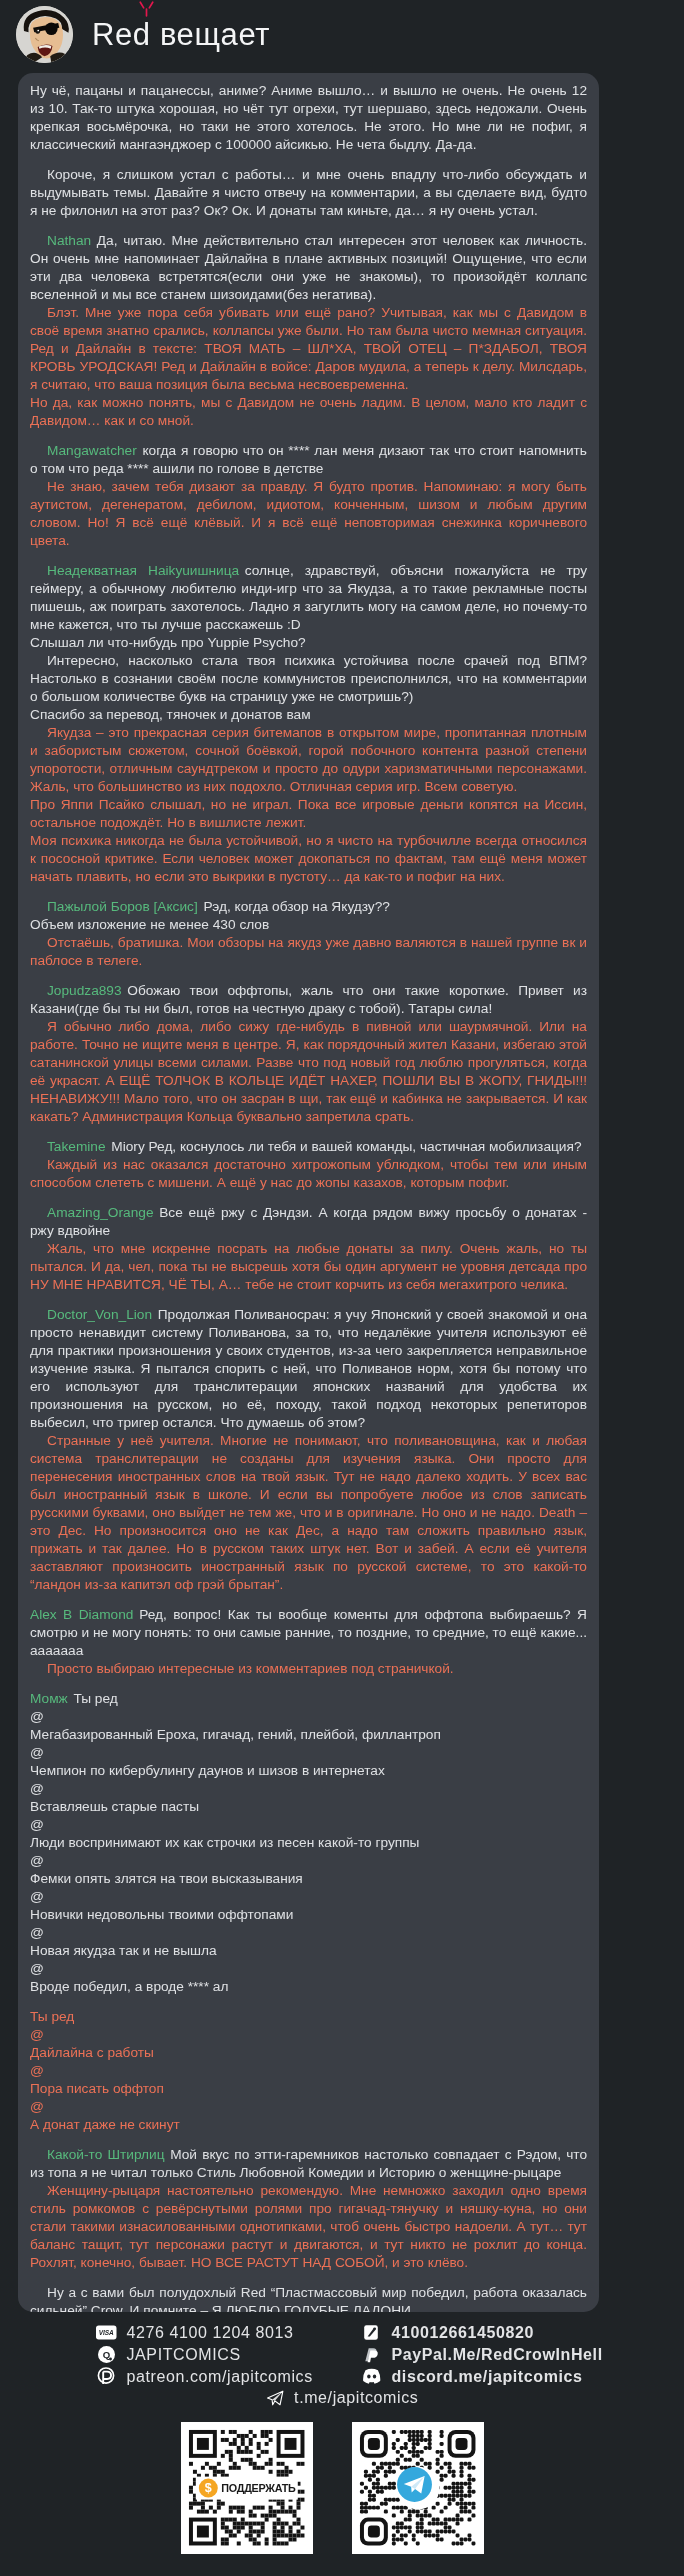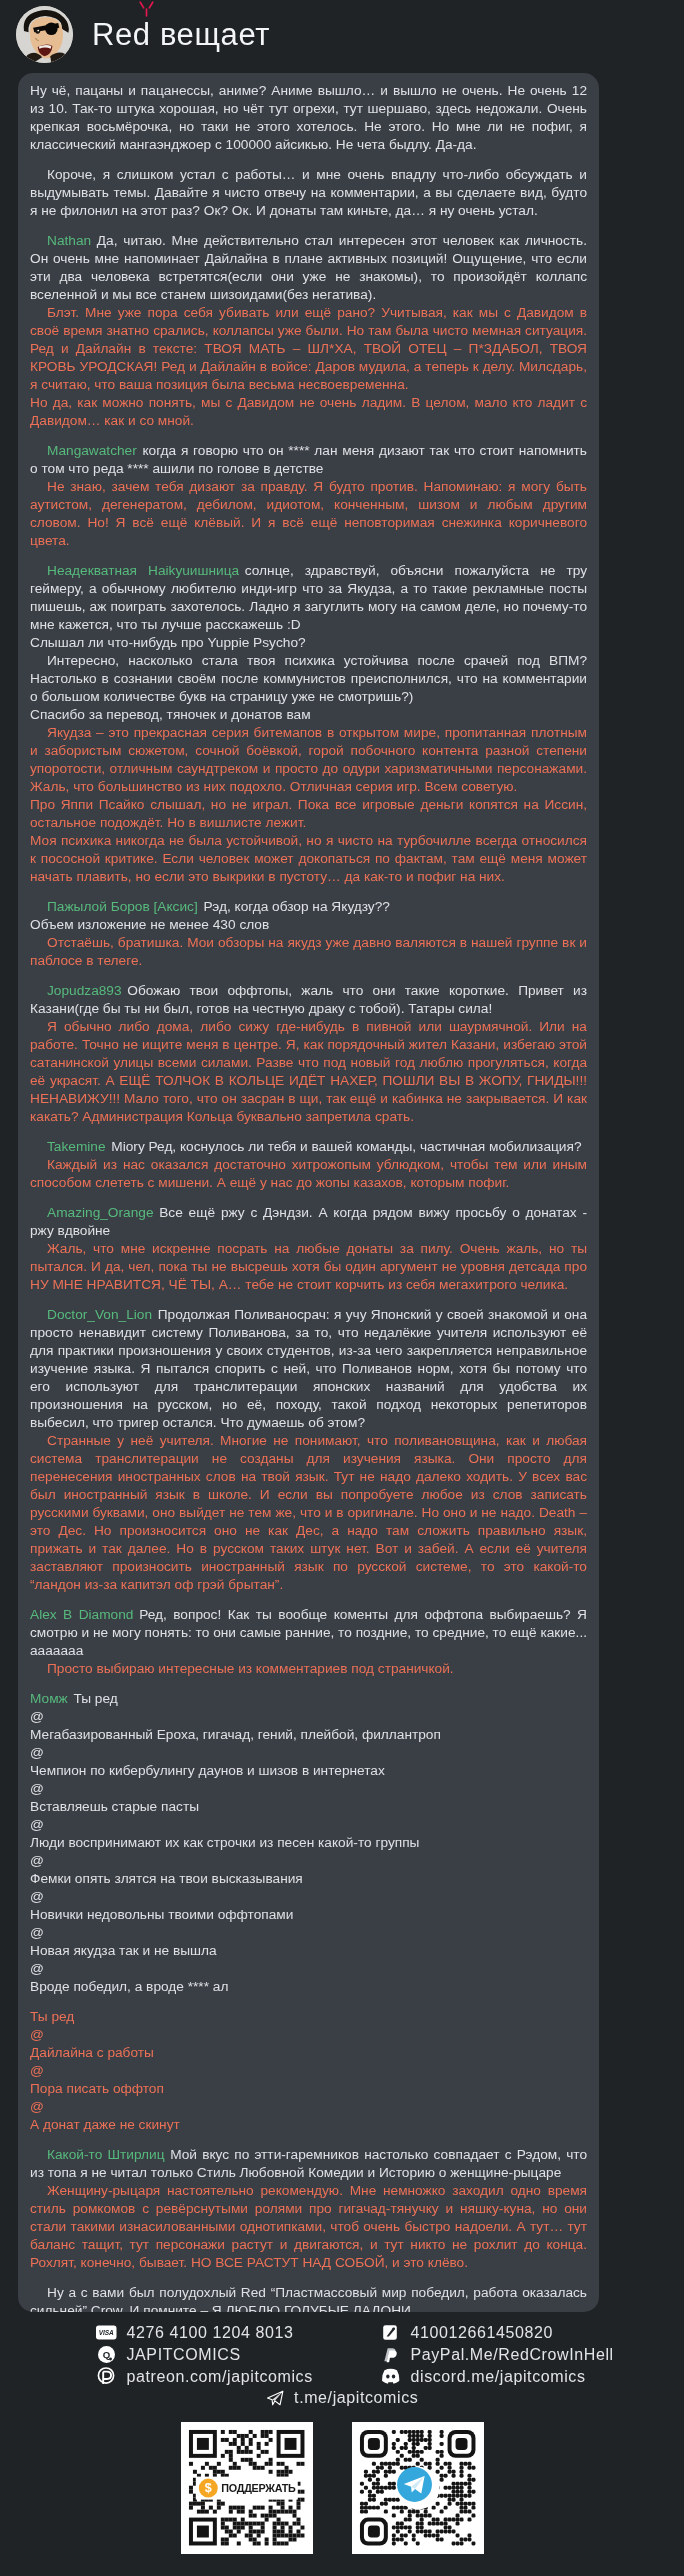--- a/index.html
+++ b/index.html
@@ -23,21 +23,21 @@
     text-align:justify;
   }
   .panel p.o{color:#ec7156;}
   .panel p.ind{text-indent:17px;}
   .panel p.gap{margin-top:12px;}
   .nm{color:#57ba7d;margin-right:5.7px;margin-top:45px;}
   
   .footer{position:absolute;left:0;top:0;width:684px;height:2576px;pointer-events:none;}
   .fcol{position:absolute;display:flex;flex-direction:column;gap:5.1px;}
   .fcol.left{left:96px;top:2324px;}
-  .fcol.right{left:380px;top:2324px;}
+  .fcol.right{left:361px;top:2324px;font-weight:bold;}
   .frow{display:flex;align-items:center;height:17px;gap:10px;}
   .ficon{width:20.5px;display:flex;justify-content:center;align-items:center;flex:none;}
   .ftext{font-size:16px;color:#e3e4e6;letter-spacing:0.6px;white-space:nowrap;}
   .tgrow{position:absolute;left:0;top:2389px;width:684px;display:flex;justify-content:center;align-items:center;gap:8px;}
   
   .qr{position:absolute;top:2422px;width:132px;height:132px;background:#ffffff;}
   .qr.qr-left{left:181px;}
   .qr.qr-right{left:352px;}
   .qr svg{position:absolute;left:0;top:0;}
   .qr-overlay{position:absolute;left:50%;top:50%;transform:translate(-50%,-50%);

